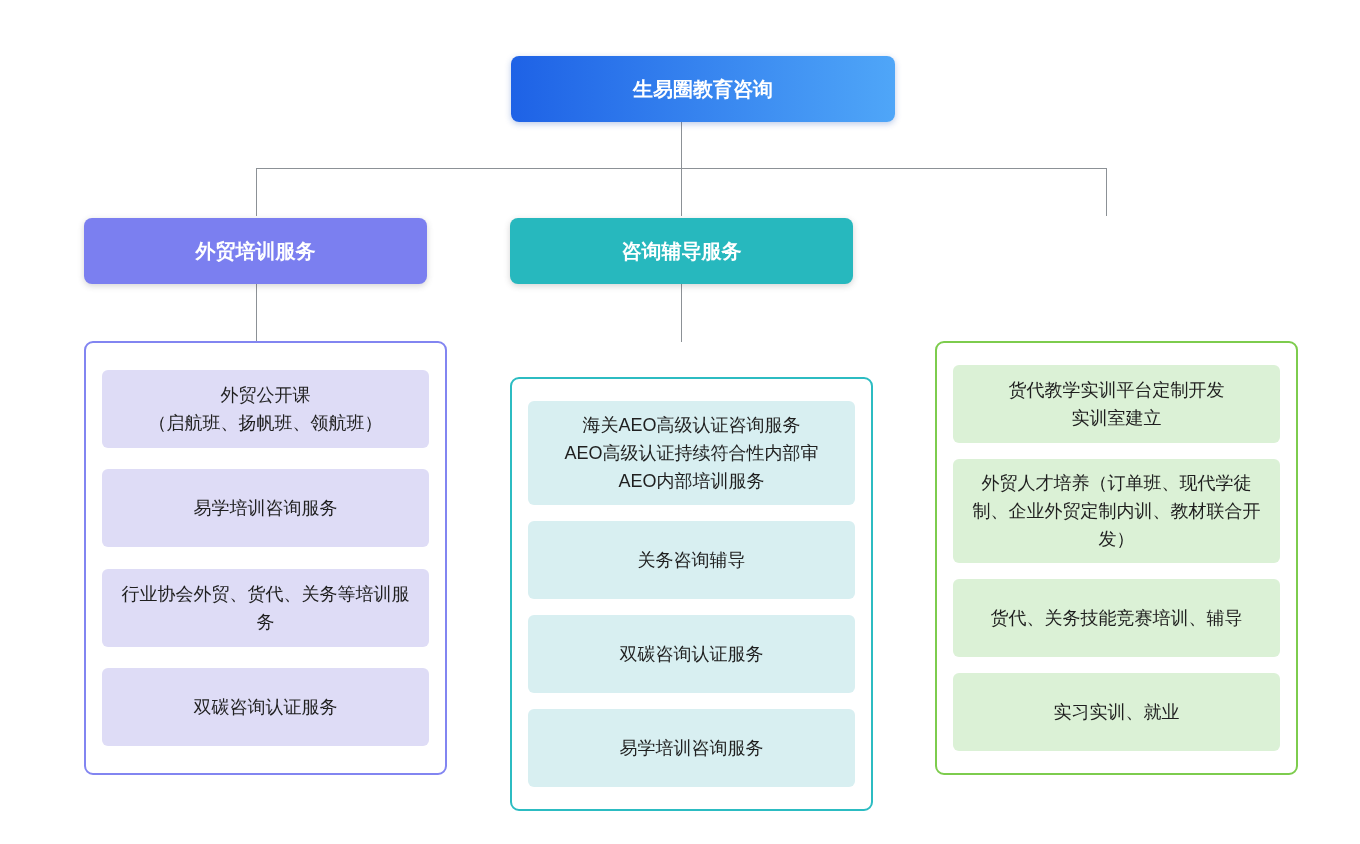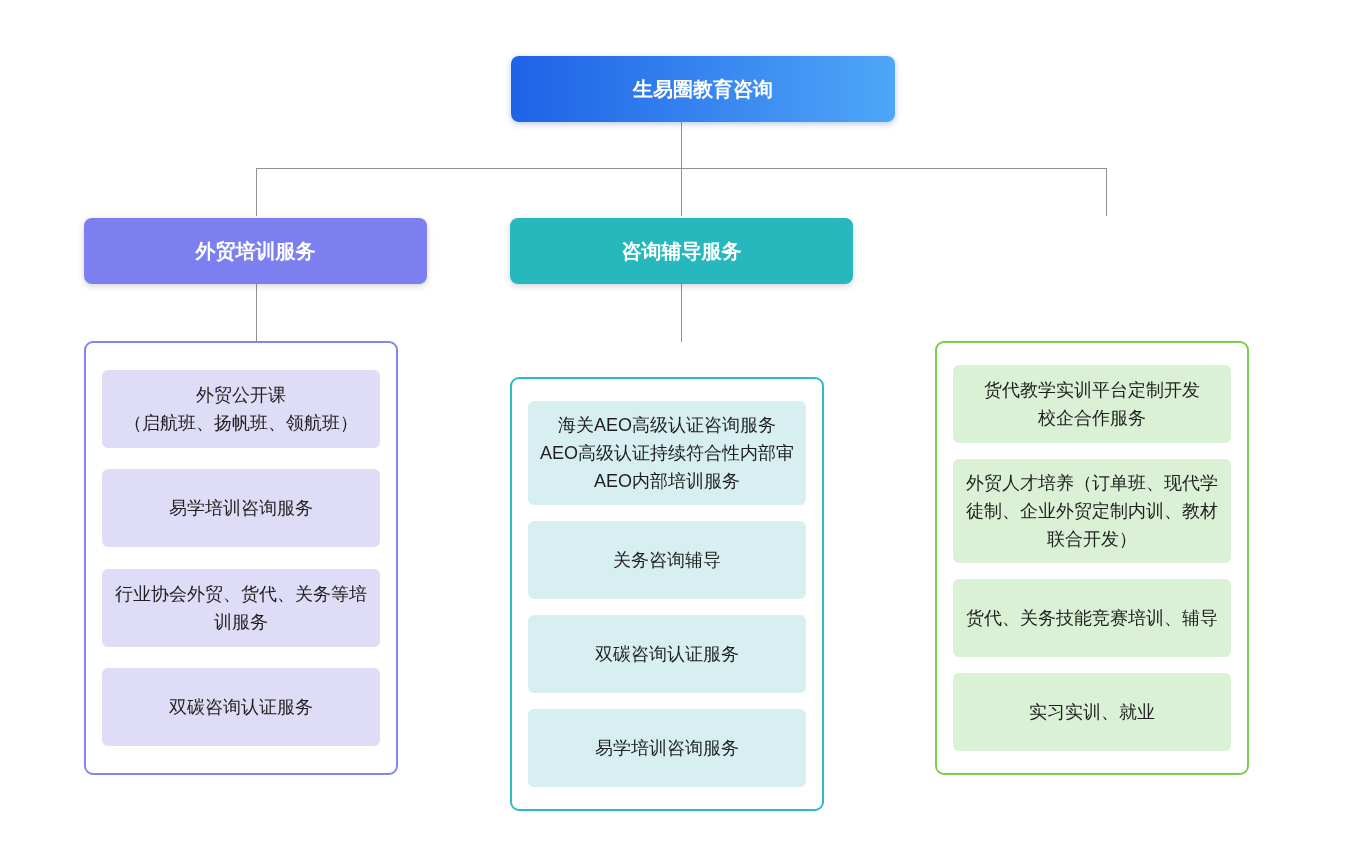--- a/index.html
+++ b/index.html
@@ -58,21 +58,21 @@
     z-index: 2;
   }
   #header-1 { left: 84px;  background: var(--branch1, #7B7FF0); }
   #header-2 { left: 510px; background: var(--branch2, #27B8BE); }
   #header-3 { left: 935px; background: var(--branch3, #7CCB49); }
 
   
   .branch-container {
     position: absolute;
     top: 341px;
-    width: 314px; height: 434px;
+    width: 363px; height: 434px;
     box-sizing: border-box;
     background: #ffffff;
     border-radius: 9px;
     border: 2px solid;
     display: flex;
     flex-direction: column;
     justify-content: space-evenly;
     padding: 6px 16px;
     z-index: 2;
   }
@@ -132,19 +132,19 @@
     <div class="item">海关AEO高级认证咨询服务
 AEO高级认证持续符合性内部审
 AEO内部培训服务</div>
     <div class="item">关务咨询辅导</div>
     <div class="item">双碳咨询认证服务</div>
     <div class="item">易学培训咨询服务</div>
   </div>
 
   <div class="branch-container" id="container-3">
     <div class="item">货代教学实训平台定制开发
-校企合作服务</div>
+实训室建立</div>
     <div class="item">外贸人才培养（订单班、现代学徒制、企业外贸定制内训、教材联合开发）</div>
     <div class="item">货代、关务技能竞赛培训、辅导</div>
     <div class="item">实习实训、就业</div>
   </div>
 
 </div>
 
 </body></html>

